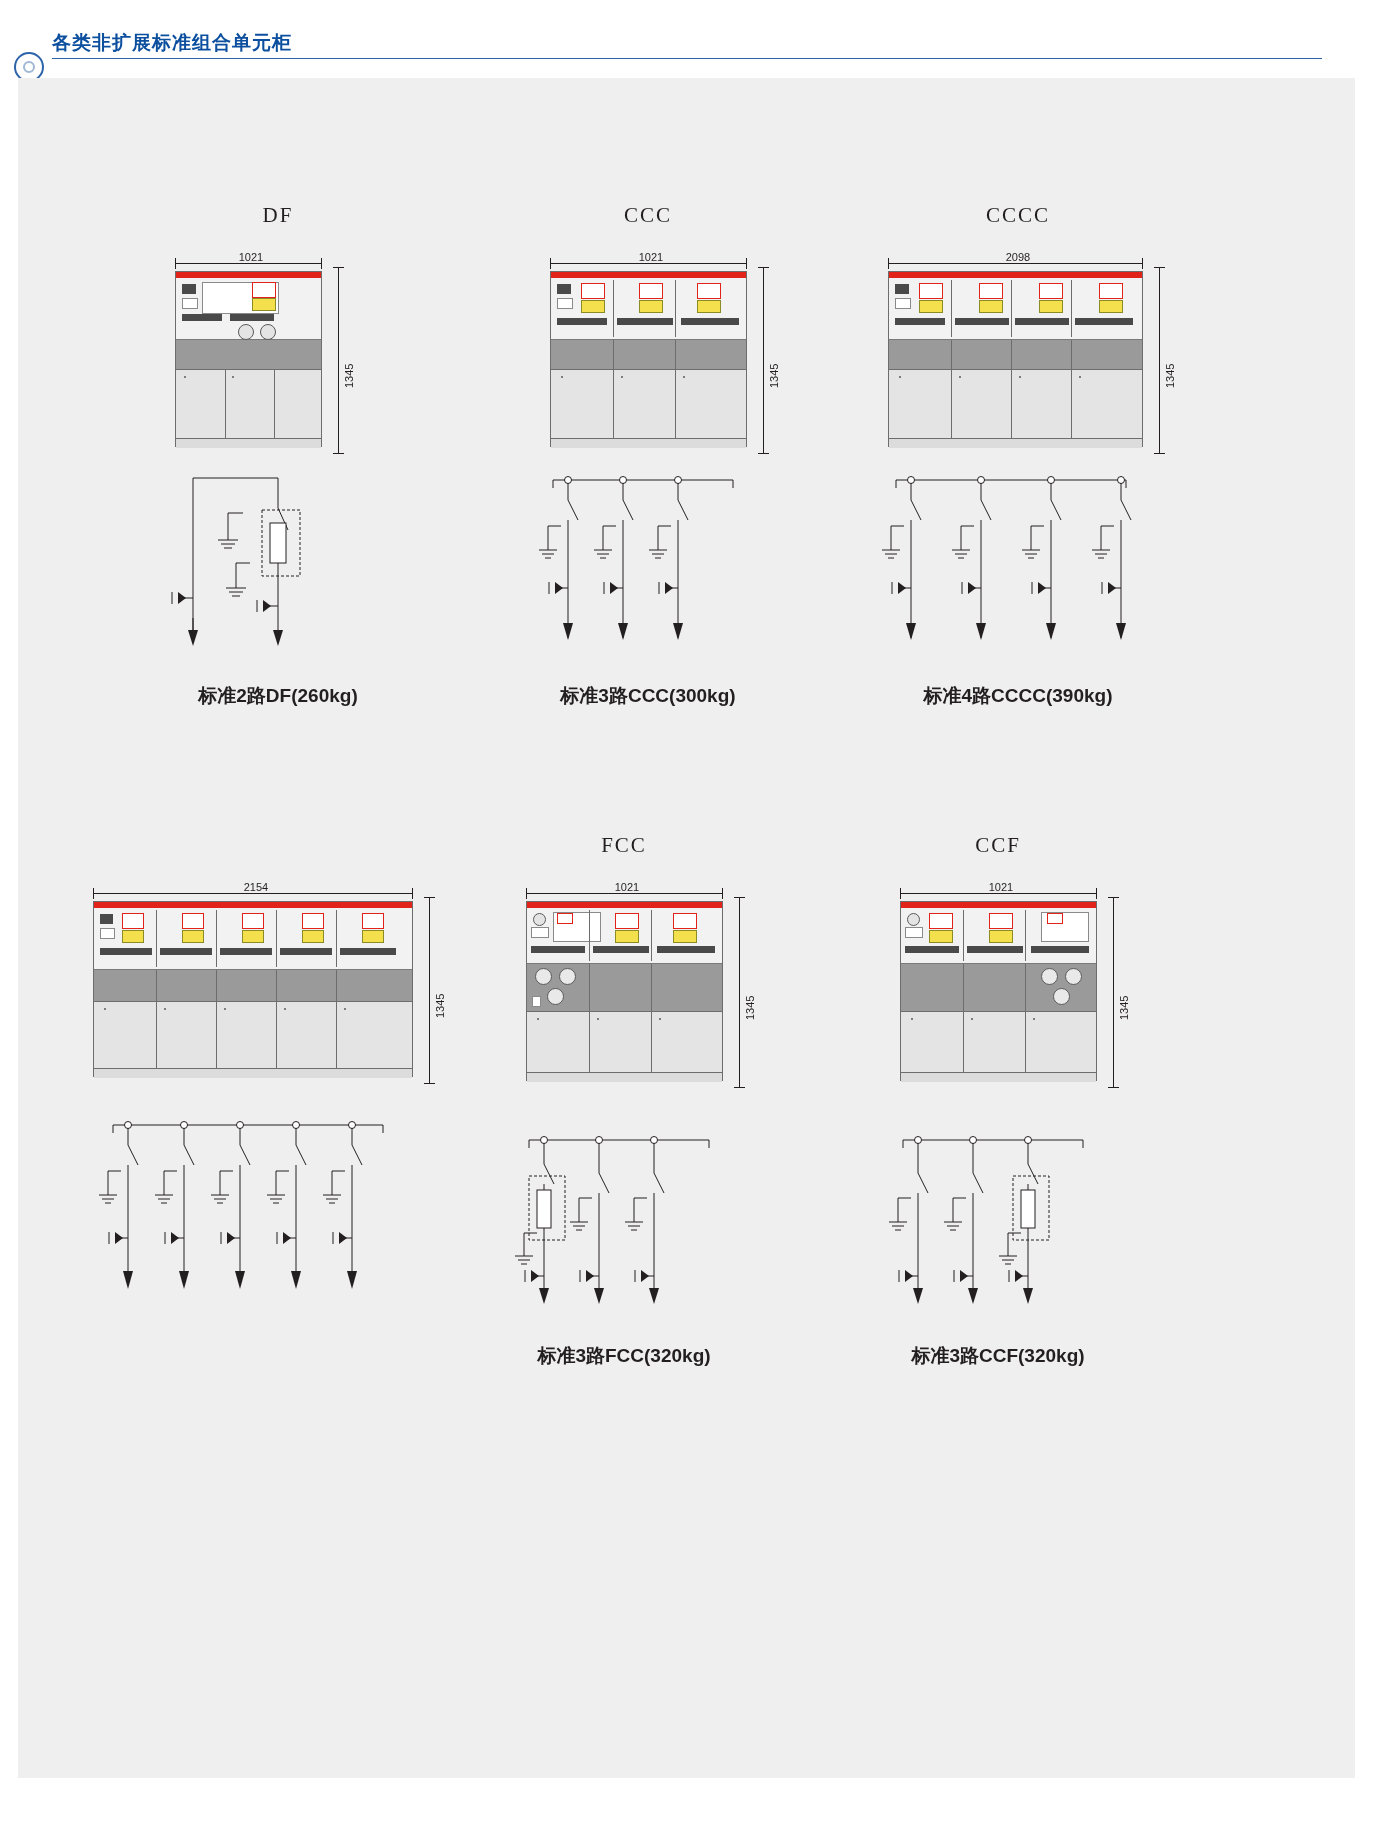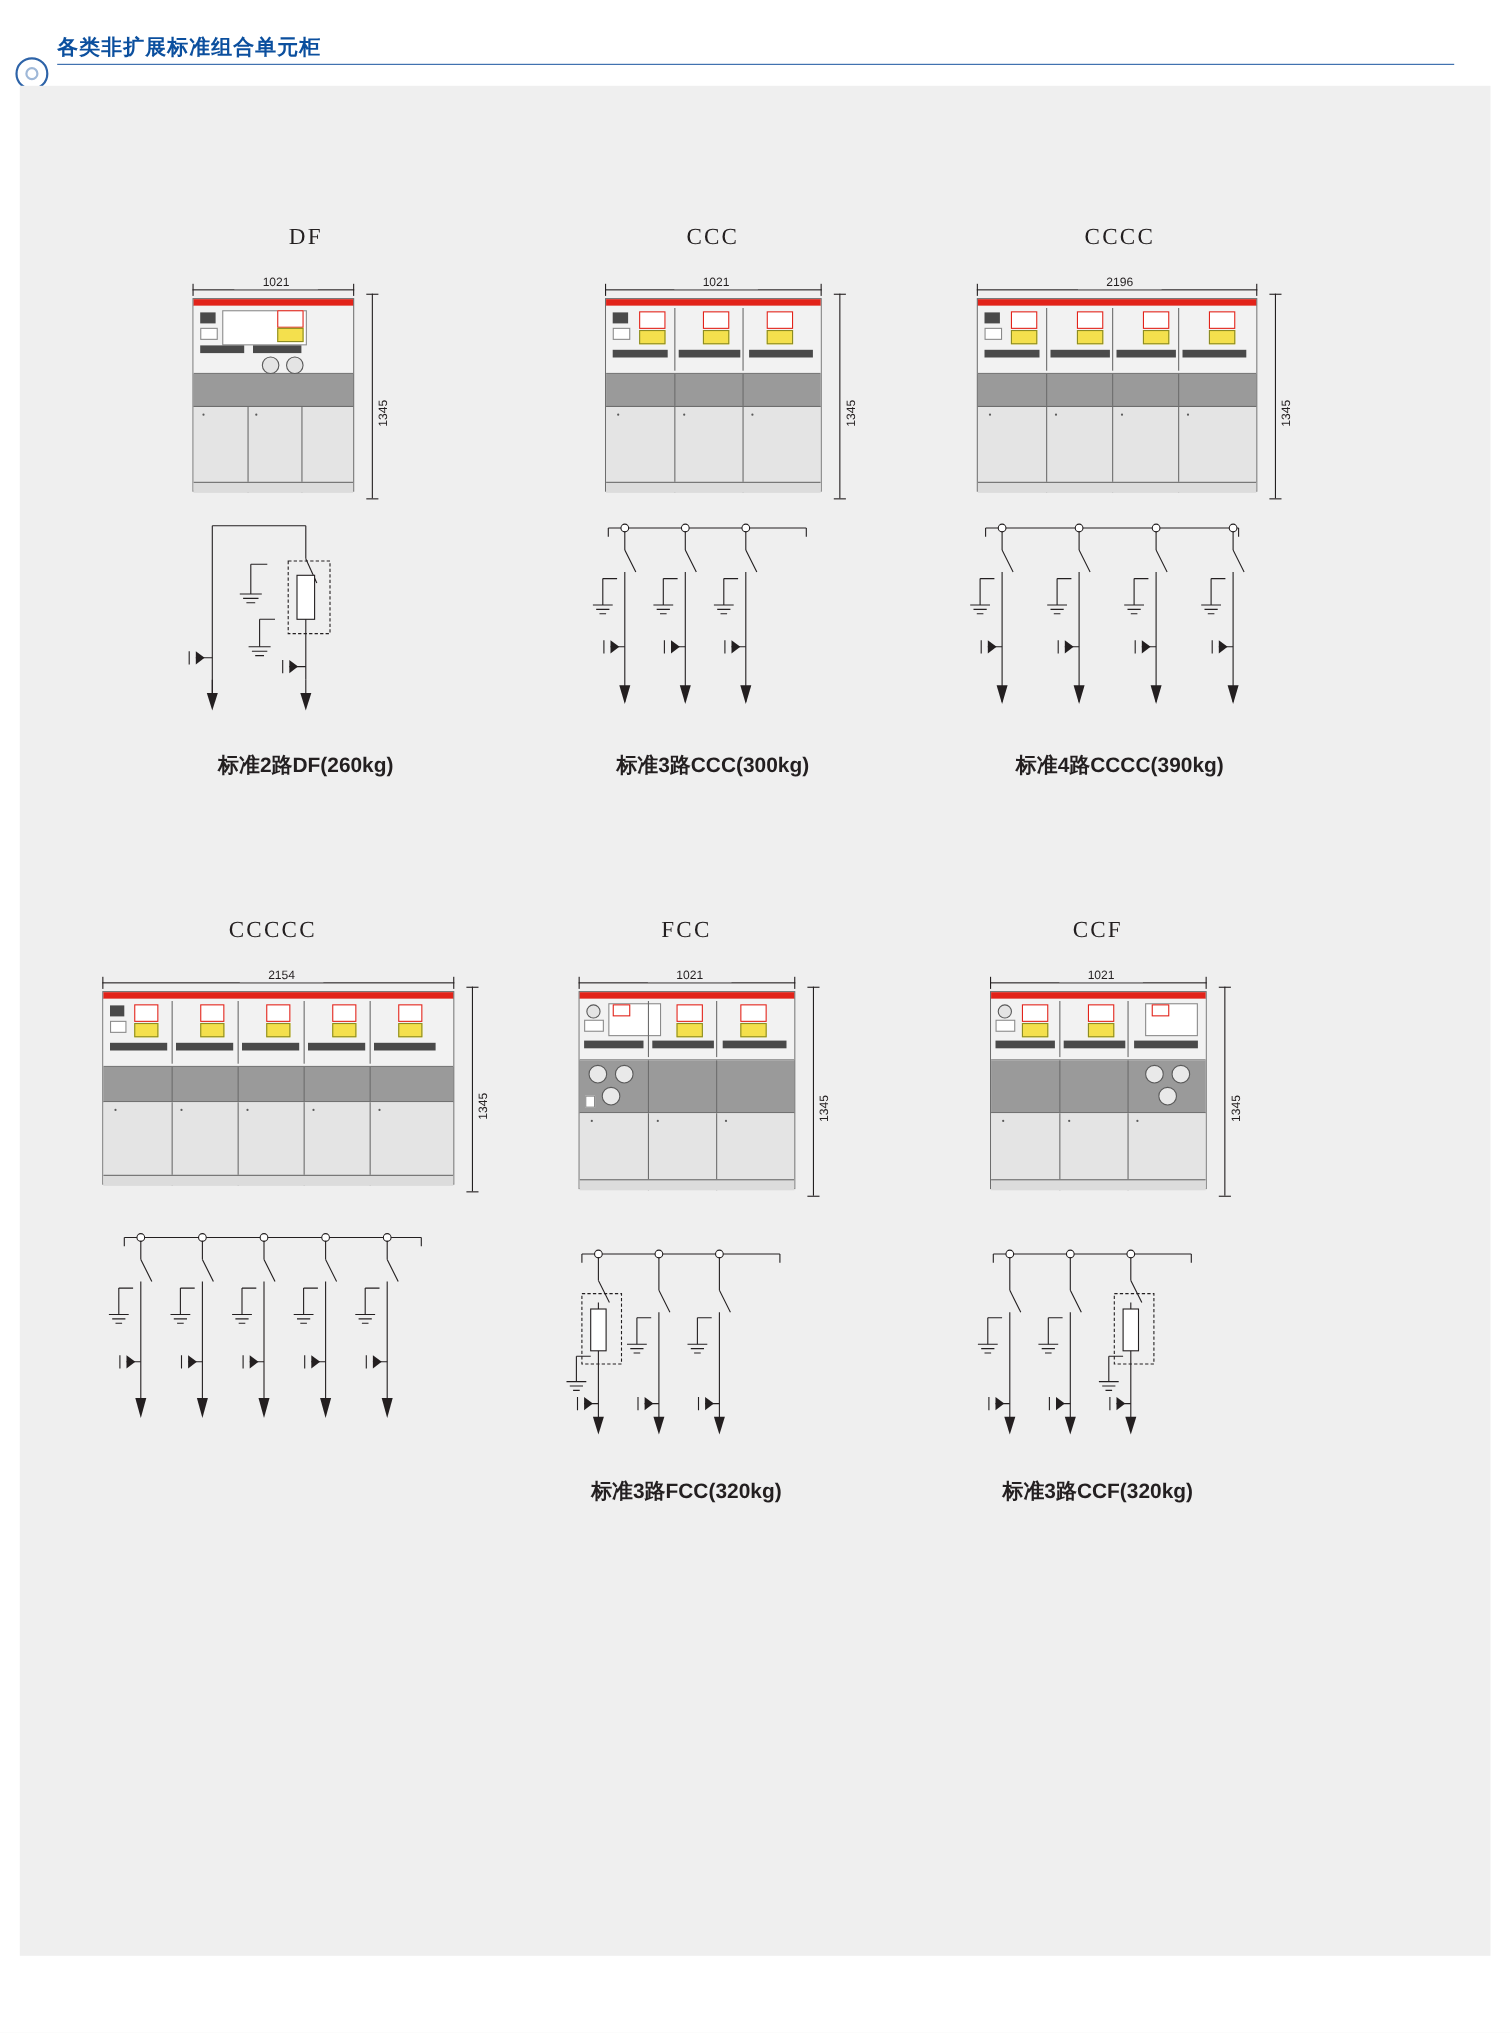--- a/index.html
+++ b/index.html
@@ -305,21 +305,21 @@
 
       <div class="fig-caption" style="top:480px;">标准3路CCC(300kg)</div>
     </div>
 
     <div class="fig" style="left:810px;top:125px;width:380px;height:680px;">
       <div class="fig-title">CCCC</div>
 
       <div class="dim-h" style="left:60px;top:60px;width:255px;"></div>
       <div class="tick" style="left:60px;top:55px;width:1px;height:11px;"></div>
       <div class="tick" style="left:314px;top:55px;width:1px;height:11px;"></div>
-      <div class="dim-label-h" style="left:152px;top:48px;width:70px;">2196</div>
+      <div class="dim-label-h" style="left:152px;top:48px;width:70px;">2098</div>
 
       <div class="cab-wrap" style="left:60px;top:68px;width:255px;height:176px;">
         <div class="cabinet" style="left:0;top:0;width:255px;height:176px;">
           <div class="cab-topbar"></div>
           <div class="cab-upper" style="height:62px;">
             <div class="mod-dark" style="left:6px;top:6px;width:14px;height:10px;"></div>
             <div class="mod-white" style="left:6px;top:20px;width:14px;height:9px;"></div>
             <div class="mod-red" style="left:30px;top:5px;width:22px;height:14px;"></div>
             <div class="mod-red" style="left:90px;top:5px;width:22px;height:14px;"></div>
             <div class="mod-red" style="left:150px;top:5px;width:22px;height:14px;"></div>
@@ -423,21 +423,20 @@
               <line x1="16" y1="114" x2="16" y2="126"></line>
             <polygon points="30,155 40,155 35,172"></polygon>
           </g>
         </g>
       </svg>
 
       <div class="fig-caption" style="top:480px;">标准4路CCCC(390kg)</div>
     </div>
 
     <div class="fig" style="left:20px;top:755px;width:420px;height:700px;">
-      <div class="fig-title">CCCCC</div>
 
       <div class="dim-h" style="left:55px;top:60px;width:320px;"></div>
       <div class="tick" style="left:55px;top:55px;width:1px;height:11px;"></div>
       <div class="tick" style="left:374px;top:55px;width:1px;height:11px;"></div>
       <div class="dim-label-h" style="left:180px;top:48px;width:70px;">2154</div>
 
       <div class="cab-wrap" style="left:55px;top:68px;width:320px;height:176px;">
         <div class="cabinet" style="left:0;top:0;width:320px;height:176px;">
           <div class="cab-topbar"></div>
           <div class="cab-upper" style="height:62px;">

